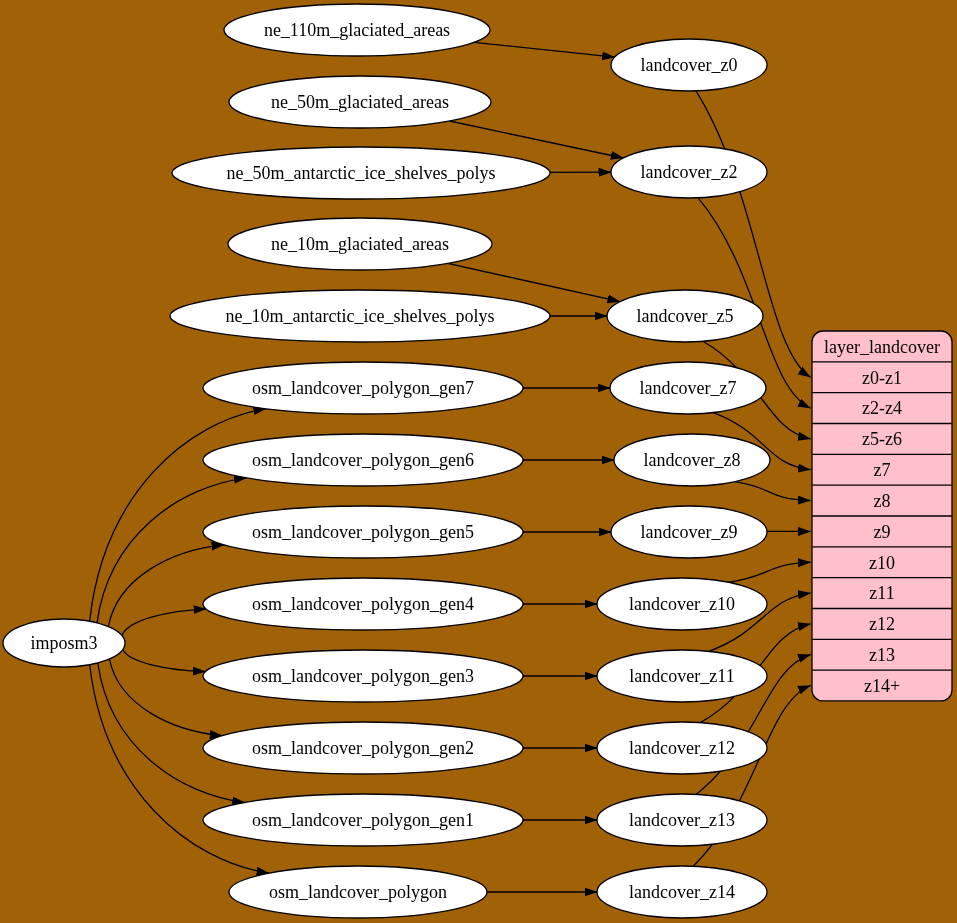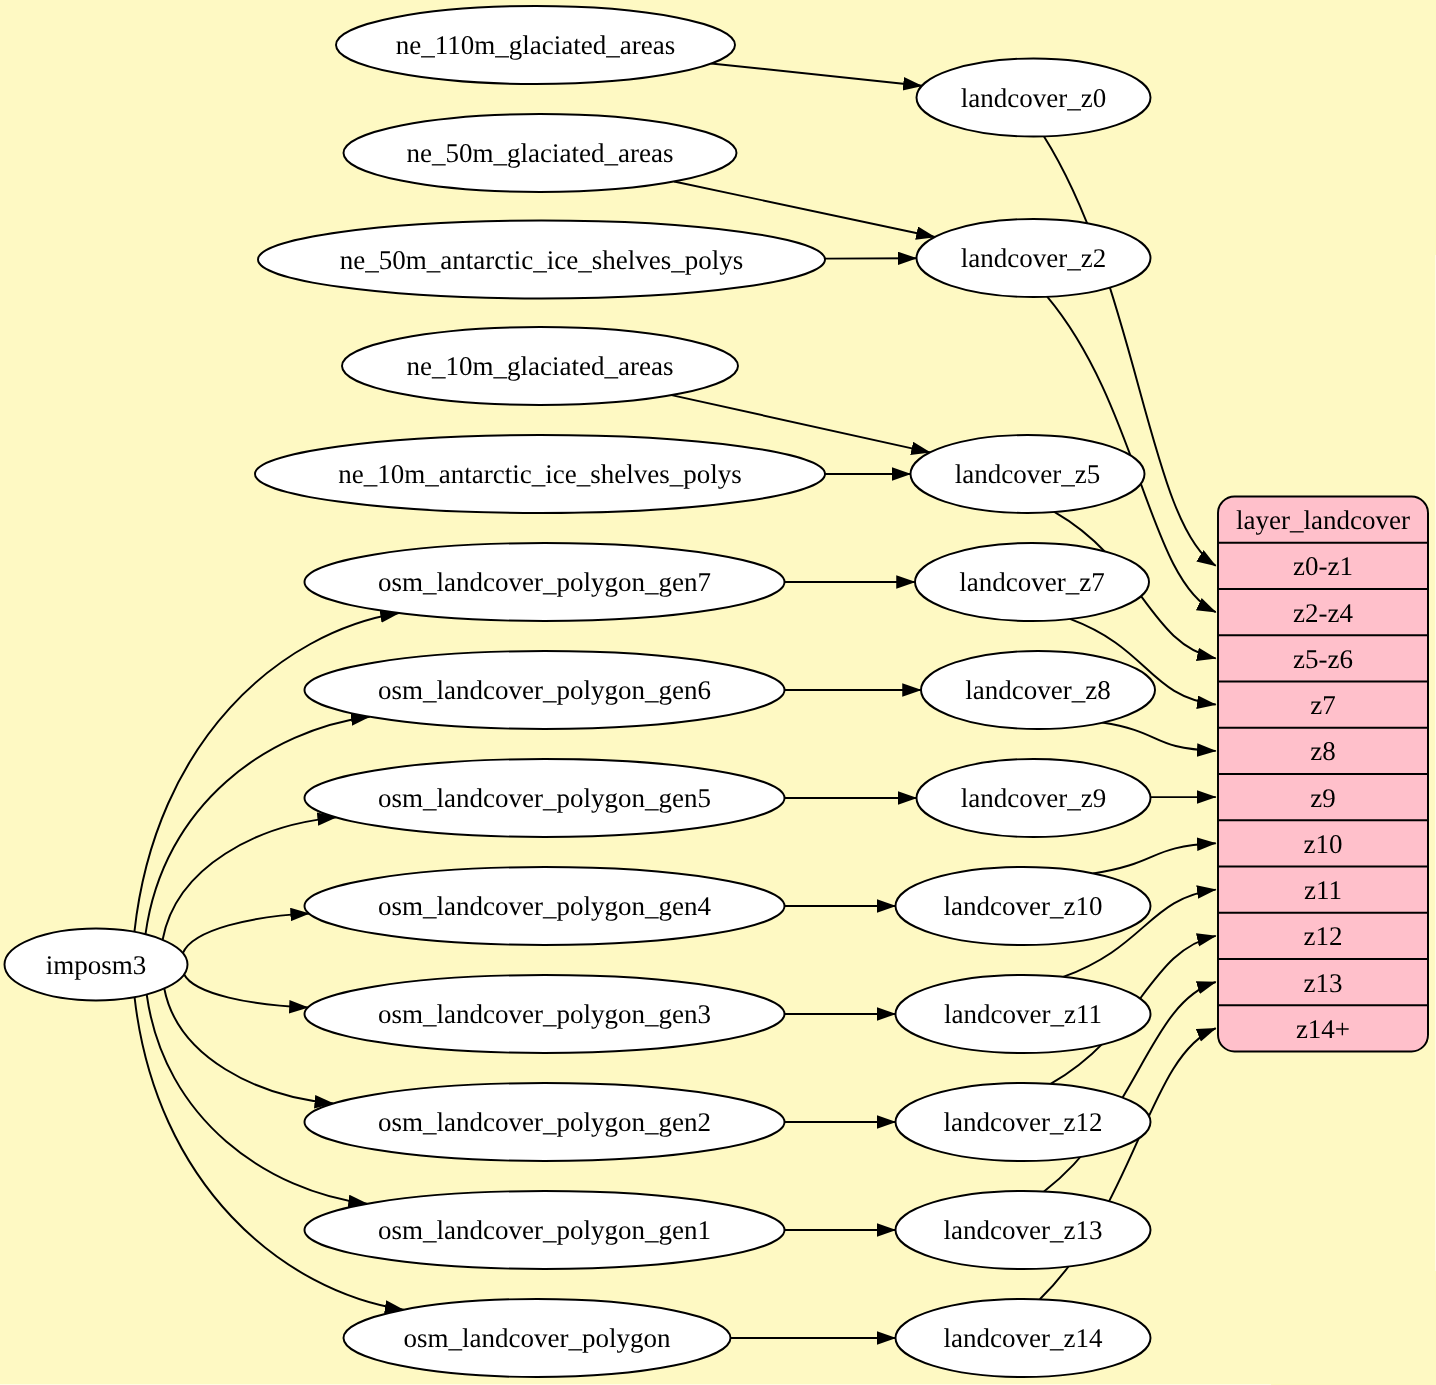--- a/index.html
+++ b/index.html
@@ -5,21 +5,21 @@
   html, body {
     margin: 0;
     padding: 0;
     background: #ffffff;
     font-family: "Liberation Serif", "DejaVu Serif", serif;
   }
   .canvas-wrap {
     width: 957px;
     height: 923px;
     position: relative;
-    background: #fef9c3;
+    background: #a16207;
     overflow: hidden;
   }
   svg text {
     font-family: "Liberation Serif", "DejaVu Serif", serif;
     fill: #000000;
   }
 </style>
 </head>
 <body>
 

